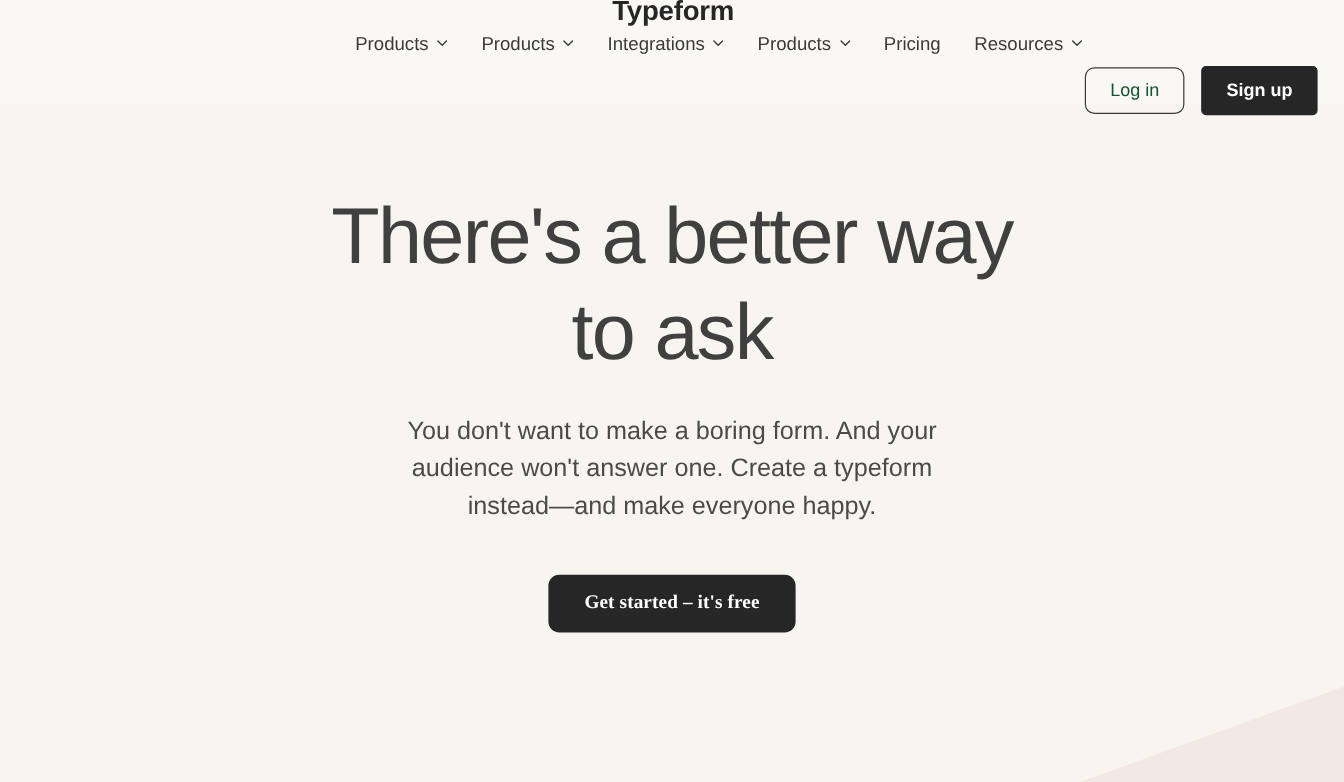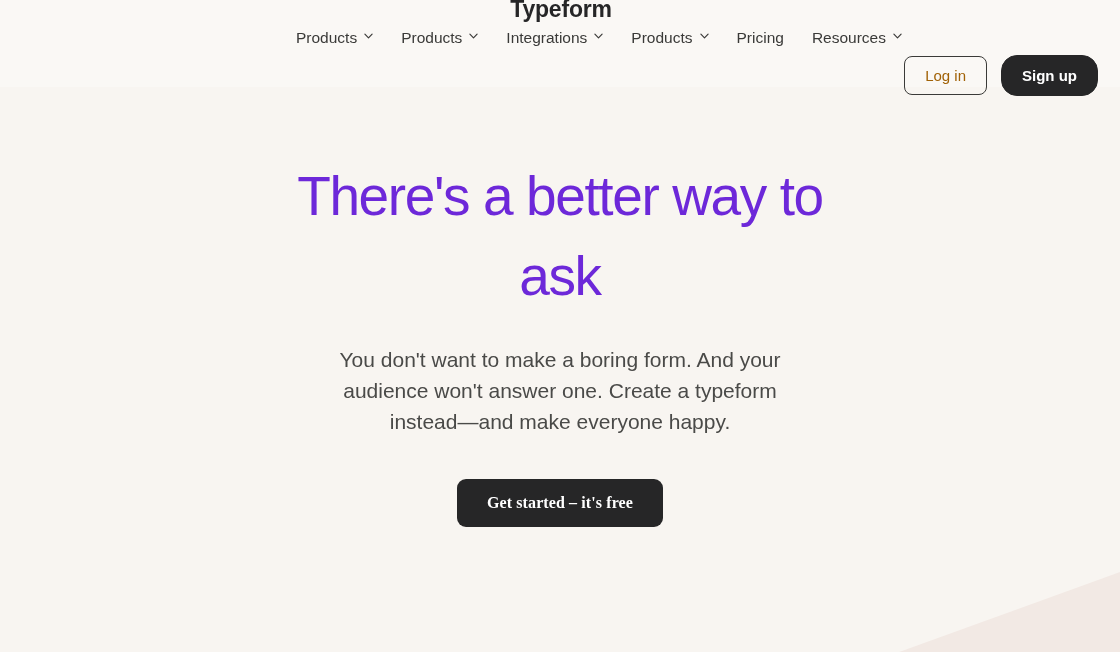--- a/index.html
+++ b/index.html
@@ -91,56 +91,56 @@
   .header-actions {
     margin-left: auto;
     display: flex;
     align-items: center;
     gap: 14px;
   }
 
   .btn-login {
     font-family: inherit;
     font-size: 15px;
-    color: #a16207;
+    color: #14532d;
     background: transparent;
     border: 1px solid #3A3A38;
     border-radius: 8px;
     padding: 11px 20px;
     line-height: 1;
     cursor: pointer;
   }
 
   .btn-signup {
     font-family: inherit;
     font-size: 15px;
     font-weight: bold;
     color: #FFFFFF;
     background: #262627;
     border: 1px solid #262627;
-    border-radius: 16px;
+    border-radius: 4px;
     padding: 12px 20px;
     line-height: 1;
     cursor: pointer;
   }
 
   
   .hero {
     position: relative;
     z-index: 2;
     text-align: center;
     padding-top: 69px;
   }
 
   .hero-title {
-    font-size: 55px;
+    font-size: 66px;
     font-weight: 300;
     line-height: 80px;
     letter-spacing: -1.4px;
-    color: #6d28d9;
+    color: #404040;
     max-width: 620px;
     margin: 0 auto;
   }
 
   .hero-sub {
     margin: 28px auto 12px;
     max-width: 452px;
     font-size: 21px;
     line-height: 31px;
     color: #4A4A48;

